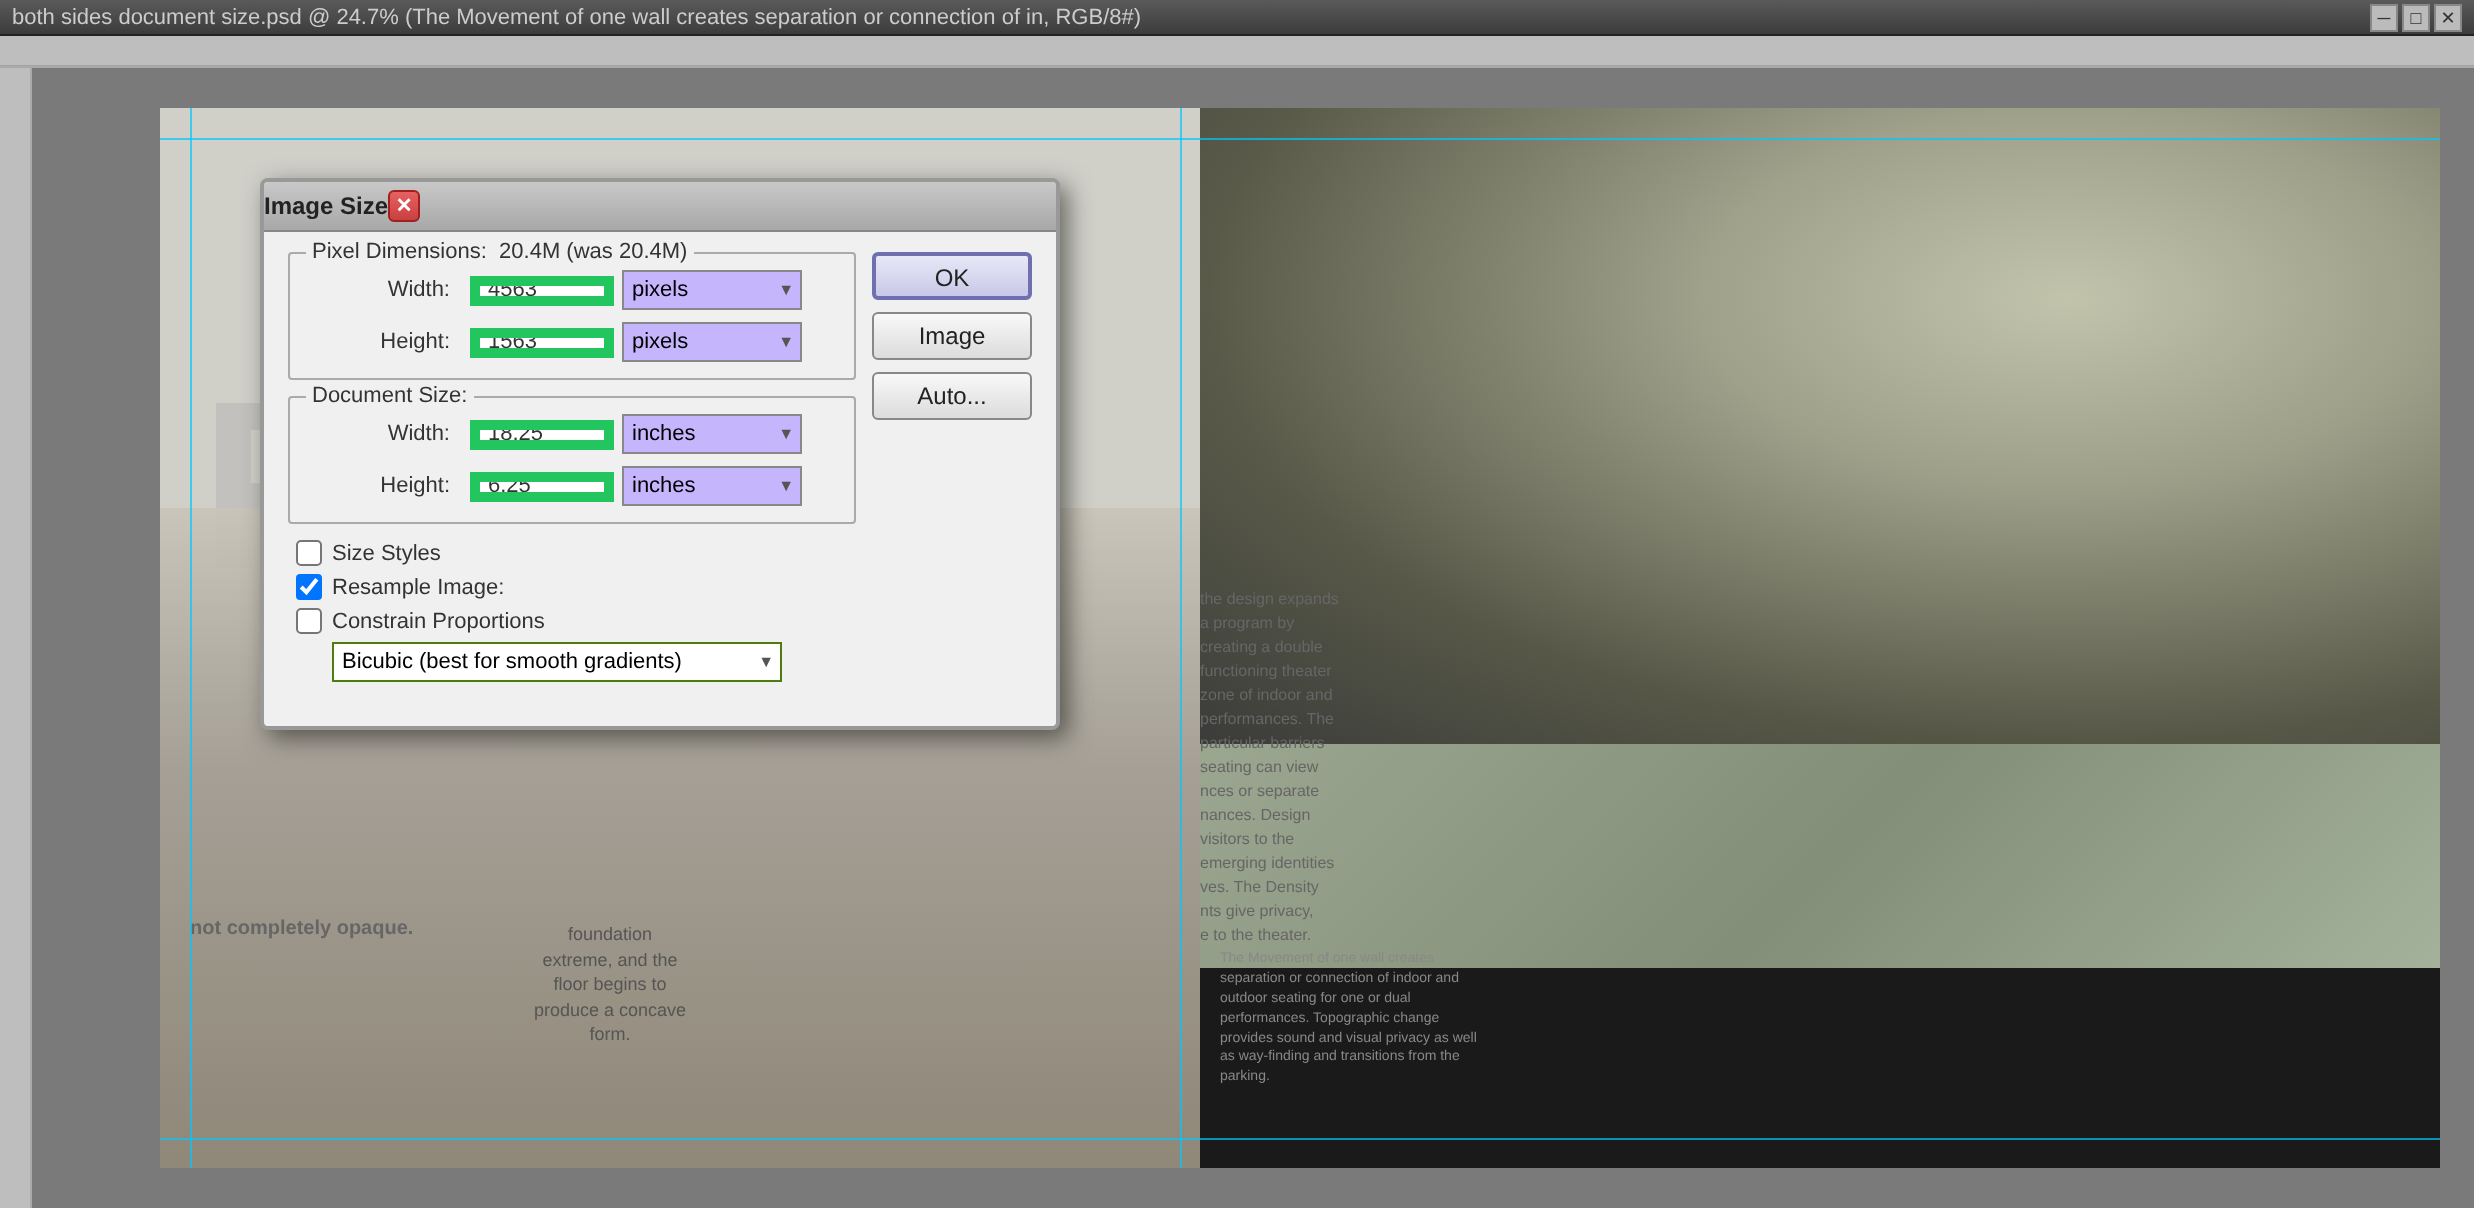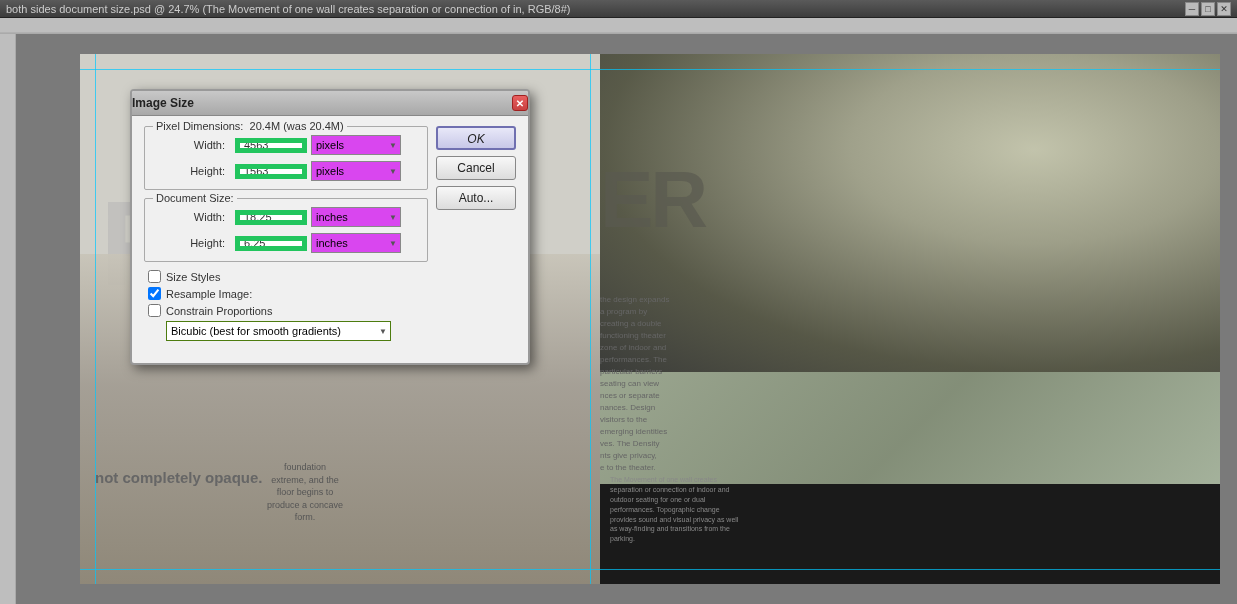--- a/index.html
+++ b/index.html
@@ -118,23 +118,23 @@
       bottom: 60px;
       left: 15px;
       width: 420px;
       font-size: 9px;
       color: #555;
       line-height: 1.4;
       text-align: center;
     }
     .doc-left-panel .bold-text {
       position: absolute;
-      bottom: 98px;
+      bottom: 114px;
       left: 15px;
-      font-size: 15px;
+      font-size: 10px;
       color: #666;
       font-weight: bold;
     }
 
     
     .doc-right-panel {
       position: absolute;
       right: 0;
       top: 0;
       width: 620px;
@@ -226,21 +226,21 @@
       pointer-events: all;
       padding-bottom: 12px;
     }
 
     
     .dialog-titlebar {
       background: linear-gradient(to bottom, #c8c8c8, #a8a8a8);
       padding: 4px 0;
       display: flex;
       align-items: center;
-      justify-content: space-between;
+      justify-content: flex-start;
       border-bottom: 1px solid #888;
       border-radius: 2px 2px 0 0;
     }
     .dialog-title {
       font-weight: bold;
       font-size: 12px;
       color: #222;
     }
     .dialog-close {
       width: 16px;
@@ -329,21 +329,21 @@
       top: 50%;
       transform: translateY(-50%);
       font-size: 8px;
       color: #555;
       pointer-events: none;
     }
     .select-wrapper select {
       width: 90px;
       height: 20px;
       border: 1px solid #888;
-      background: #d946ef;
+      background: #c4b5fd;
       font-size: 11px;
       padding: 0 16px 0 4px;
       -webkit-appearance: none;
       appearance: none;
     }
 
     
     .dialog-btn {
       width: 80px;
       height: 24px;
@@ -352,21 +352,20 @@
       border-radius: 3px;
       font-size: 12px;
       color: #222;
       cursor: pointer;
       text-align: center;
       line-height: 22px;
     }
     .dialog-btn.primary {
       background: linear-gradient(to bottom, #e8e8f8, #c8c8e8);
       border: 2px solid #7070b0;
-      font-style: italic;
     }
 
     
     .checkbox-row {
       display: flex;
       align-items: center;
       margin-bottom: 4px;
       padding-left: 4px;
     }
     .checkbox-row input[type=checkbox] {
@@ -470,21 +469,20 @@
         extreme, and the<br>
         floor begins to<br>
         produce a concave<br>
         form.
       </div>
     </div>
 
     <div class="doc-right-panel">
       <div class="bg-fill"></div>
       <div class="dark-overlay"></div>
-      <div class="er-text">ER</div>
       <div class="small-text">
         the design expands<br>
         a program by<br>
         creating a double<br>
         functioning theater<br>
         zone of indoor and<br>
         performances. The<br>
         particular barriers<br>
         seating can view<br>
         nces or separate<br>
@@ -608,19 +606,19 @@
               <option>Bicubic Smoother</option>
               <option>Bicubic Sharper</option>
             </select>
           </div>
         </div>
 
       </div>
 
       <div class="dialog-buttons">
         <button class="dialog-btn primary">OK</button>
-        <button class="dialog-btn">Cancel</button>
+        <button class="dialog-btn">Image</button>
         <button class="dialog-btn">Auto...</button>
       </div>
     </div>
   </div>
 
 </div>
 
 </body></html>

